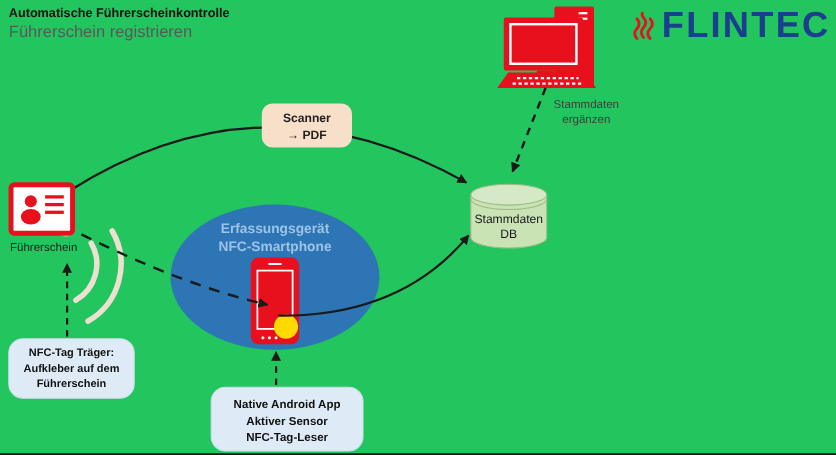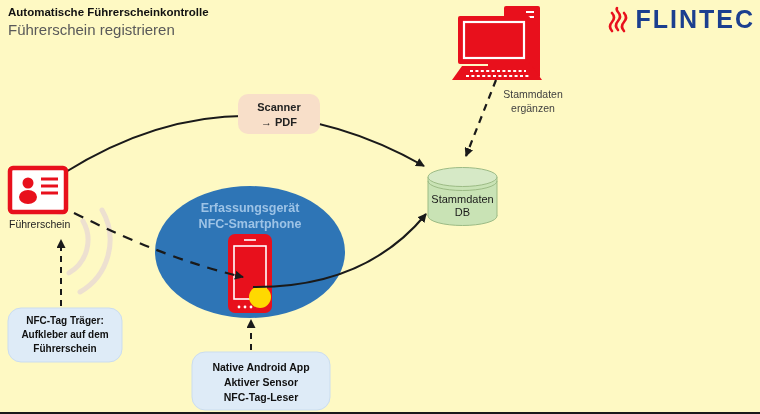--- a/index.html
+++ b/index.html
@@ -1,24 +1,24 @@
 <!DOCTYPE html>
 <html><head>
 <meta charset="utf-8">
 <style>
   html,body{margin:0;padding:0;background:#fff;}
   .stage{
-    position:relative;width:760px;height:414px;background:#fef9c3;overflow:hidden;
+    position:relative;width:760px;height:414px;background:#22c55e;overflow:hidden;
     font-family:"Liberation Sans",sans-serif;border-bottom:2px solid #1a1a1a;box-sizing:border-box;padding-left:44px;
   }
   .header{position:absolute;left:8px;top:6px;}
   .title{font-size:11.5px;font-weight:700;color:#111;}
   .subtitle{font-size:15px;color:#595959;margin-top:3px;}
   .logo{position:absolute;right:5px;top:4px;display:flex;align-items:center;gap:4px;}
-  .logo-text{font-size:25px;font-weight:800;color:#1B3F8F;letter-spacing:2px;}
+  .logo-text{font-size:33px;font-weight:800;color:#1B3F8F;letter-spacing:2px;}
   svg.diagram{position:absolute;left:0;top:0;width:760px;height:414px;}
   svg text{font-family:"Liberation Sans",sans-serif;}
   .node-label{font-size:10.5px;fill:#222;}
   .box-text{font-size:10px;font-weight:700;fill:#111;}
   .box-text-lg{font-size:10.5px;font-weight:700;fill:#111;}
   .scanner-text{font-size:11px;font-weight:700;fill:#222;}
   .ellipse-text{font-size:12.5px;font-weight:700;fill:#9DC3E6;}
   .db-text{font-size:11px;fill:#1a1a1a;}
   .note-text{font-size:10.5px;fill:#3f3f3f;}
 </style>

